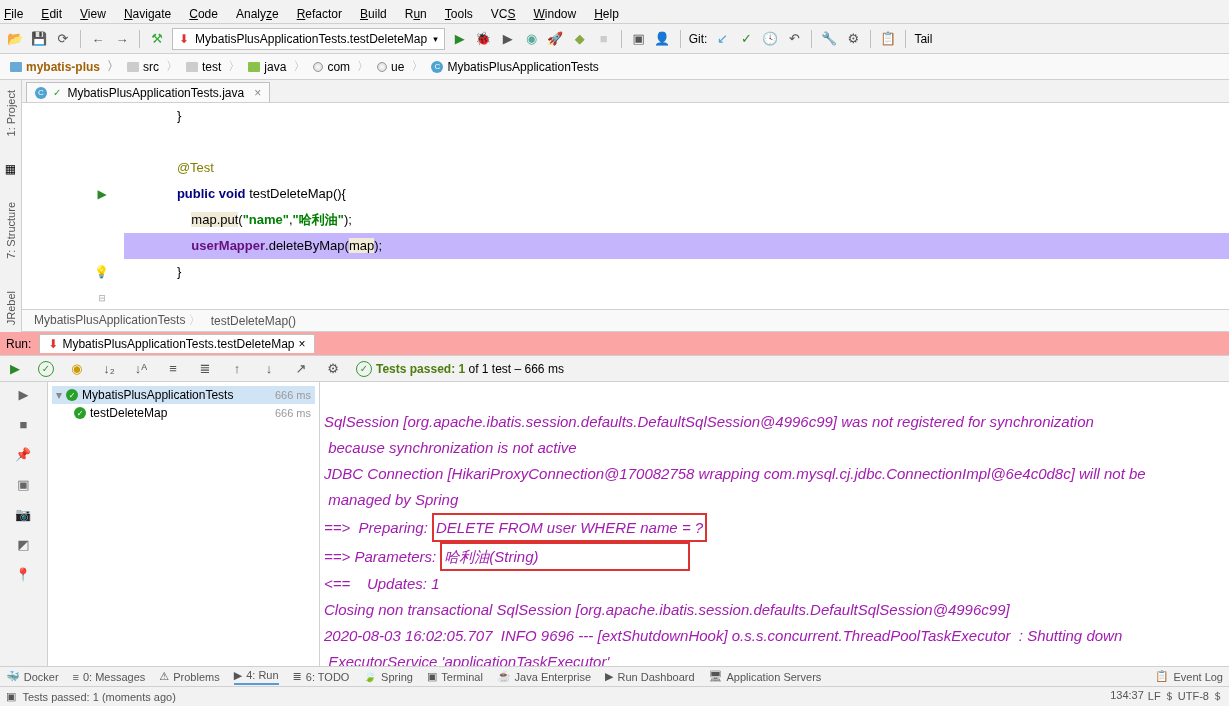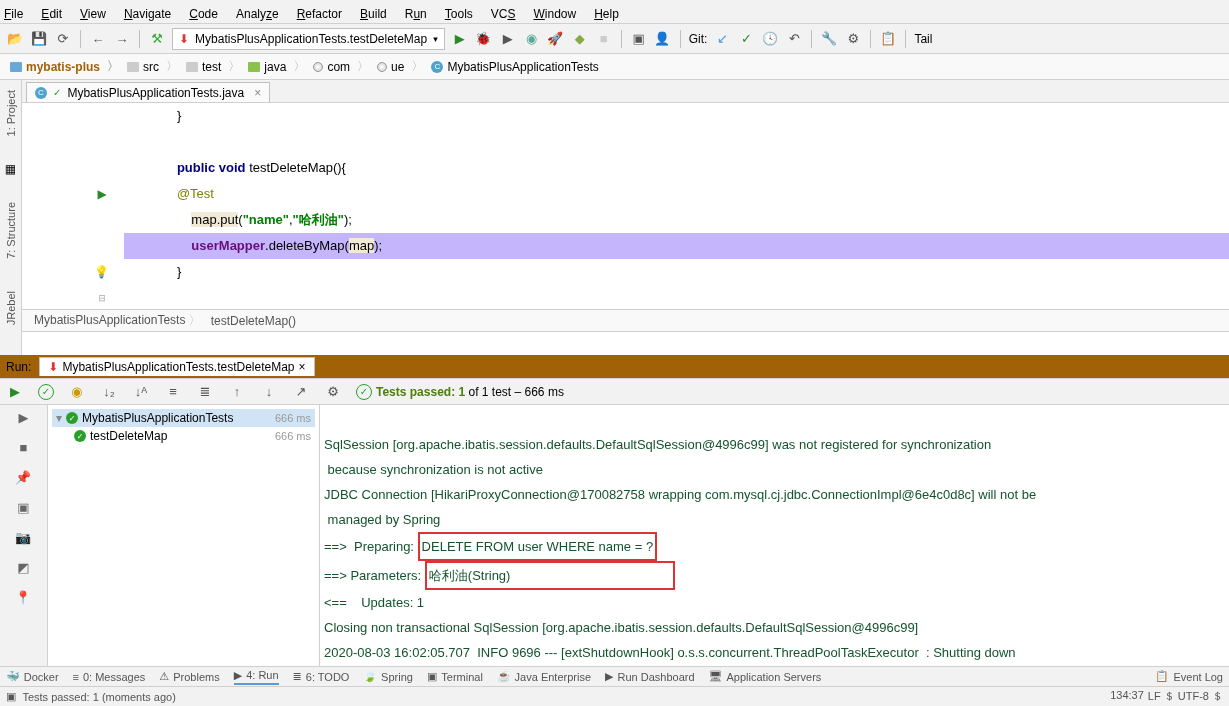--- a/index.html
+++ b/index.html
@@ -39,34 +39,34 @@
 .hl-line { background:#c4b5fd; }
 .kw { color:#000080; font-weight:bold; }
 .anno { color:#808000; }
 .str { color:#008000; font-weight:bold; }
 .field { color:#660e7a; font-weight:bold; }
 .box-put { background:#f0ead6; }
 .crumb-bar2 { position:absolute; left:22px; top:309px; right:0; height:23px; background:#f9f9f9; border-top:1px solid #d0d0d0; border-bottom:1px solid #d0d0d0; display:flex; align-items:center; gap:10px; padding-left:12px; font-size:12px; color:#555; }
 .crumb-bar2 span::after { content:" 〉"; color:#bbb; }
 .crumb-bar2 span:last-child::after { content:""; }
 .run-panel { position:absolute; left:0; top:332px; right:0; bottom:40px; display:flex; flex-direction:column; }
-.run-header { height:24px; display:flex; align-items:center; background:#a16207; border-bottom:1px solid #d0d0d0; padding:0 6px; gap:8px; font-size:12px;margin-top:23px; }
+.run-header { height:24px; display:flex; align-items:center; background:#fca5a5; border-bottom:1px solid #d0d0d0; padding:0 6px; gap:8px; font-size:12px; }
 .run-header .tab-active { background:#fff; border:1px solid #c0c0c0; border-bottom:none; padding:2px 8px; display:flex; align-items:center; gap:4px; }
 .test-toolbar { height:26px; display:flex; align-items:center; background:#f2f2f2; border-bottom:1px solid #d0d0d0; padding:0 6px; gap:14px; font-size:12px; }
 .test-toolbar .check { color:#2aa02a; width:16px; height:16px; border:1px solid #2aa02a; border-radius:50%; display:inline-flex; align-items:center; justify-content:center; font-size:10px; }
 .test-toolbar .passed b { color:#4d7c0f; }
 .run-body { flex:1; display:flex; overflow:hidden; }
 .run-left { width:48px; background:#f2f2f2; border-right:1px solid #d0d0d0; display:flex; flex-direction:column; align-items:center; padding-top:4px; gap:14px; }
 .run-left .ic { width:16px; height:16px; display:flex; align-items:center; justify-content:center; font-size:13px; color:#666; }
 .test-tree { width:272px; background:#fff; border-right:1px solid #d0d0d0; padding:4px; font-size:12px; }
 .test-tree .node { display:flex; align-items:center; gap:4px; padding:2px 4px; }
 .test-tree .node.sel { background:#d0e4f5; }
 .test-tree .ok { width:12px; height:12px; border-radius:50%; background:#2aa02a; color:#fff; font-size:8px; display:inline-flex; align-items:center; justify-content:center; }
 .test-tree .dur { margin-left:auto; color:#999; font-size:11px; }
-.console { flex:1; font-family:Consolas,monospace; font-size:13px; line-height:25px; padding:2px 4px; overflow:hidden; white-space:pre; color:#14532d; }
+.console { flex:1; font-family:Consolas,monospace; font-size:15px; line-height:25px; padding:2px 4px; overflow:hidden; white-space:pre; color:#a21caf;font-style:italic; }
 .red-box { border:2px solid #d33; padding:0 2px; display:inline-block; }
 .bottom-bar { position:absolute; left:0; bottom:20px; right:0; height:20px; background:#f2f2f2; border-top:1px solid #d0d0d0; display:flex; align-items:center; font-size:11px; padding:0 6px; gap:14px; }
 .bottom-bar .item { display:flex; align-items:center; gap:4px; color:#555; }
 .bottom-bar .run-sel { border-bottom:2px solid #5b9bd5; padding-bottom:1px; }
 .status-bar { position:absolute; left:0; bottom:0; right:0; height:20px; background:#f2f2f2; border-top:1px solid #d0d0d0; display:flex; align-items:center; font-size:11px; padding:0 6px; color:#555; }
 .status-bar .right { margin-left:auto; display:flex; gap:4px; }
 .play-icon { color:#2a8a2a; }
 .bug-icon { color:#2a8a2a; }
 </style>
 </head>
@@ -187,22 +187,22 @@
     <div>
         <span style="color:#e0a838">💡</span>
       </div>
     <div>
         <span style="color:#aaa;font-size:9px">⊟</span>
       </div>
   </div>
   <div class="code-body code">
     <div>        }</div>
     <div></div>
+    <div><span class="anno">        @Test</span></div>
     <div><span>        </span><span class="kw">public void</span><span> testDeleteMap(){</span></div>
-    <div><span class="anno">        @Test</span></div>
     <div><span>            </span><span class="box-put">map.put</span><span>(</span><span class="str">"name"</span><span>,</span><span class="str">"哈利油"</span><span>);</span></div>
     <div class="hl-line"><span>            </span><span class="field">userMapper</span><span>.deleteByMap(</span><span class="box-put">map</span><span>);</span></div>
     <div>        }</div>
   </div>
 </div>
 
 <div class="crumb-bar2">
   <span>MybatisPlusApplicationTests</span>
   <span>testDeleteMap()</span>
 </div>

